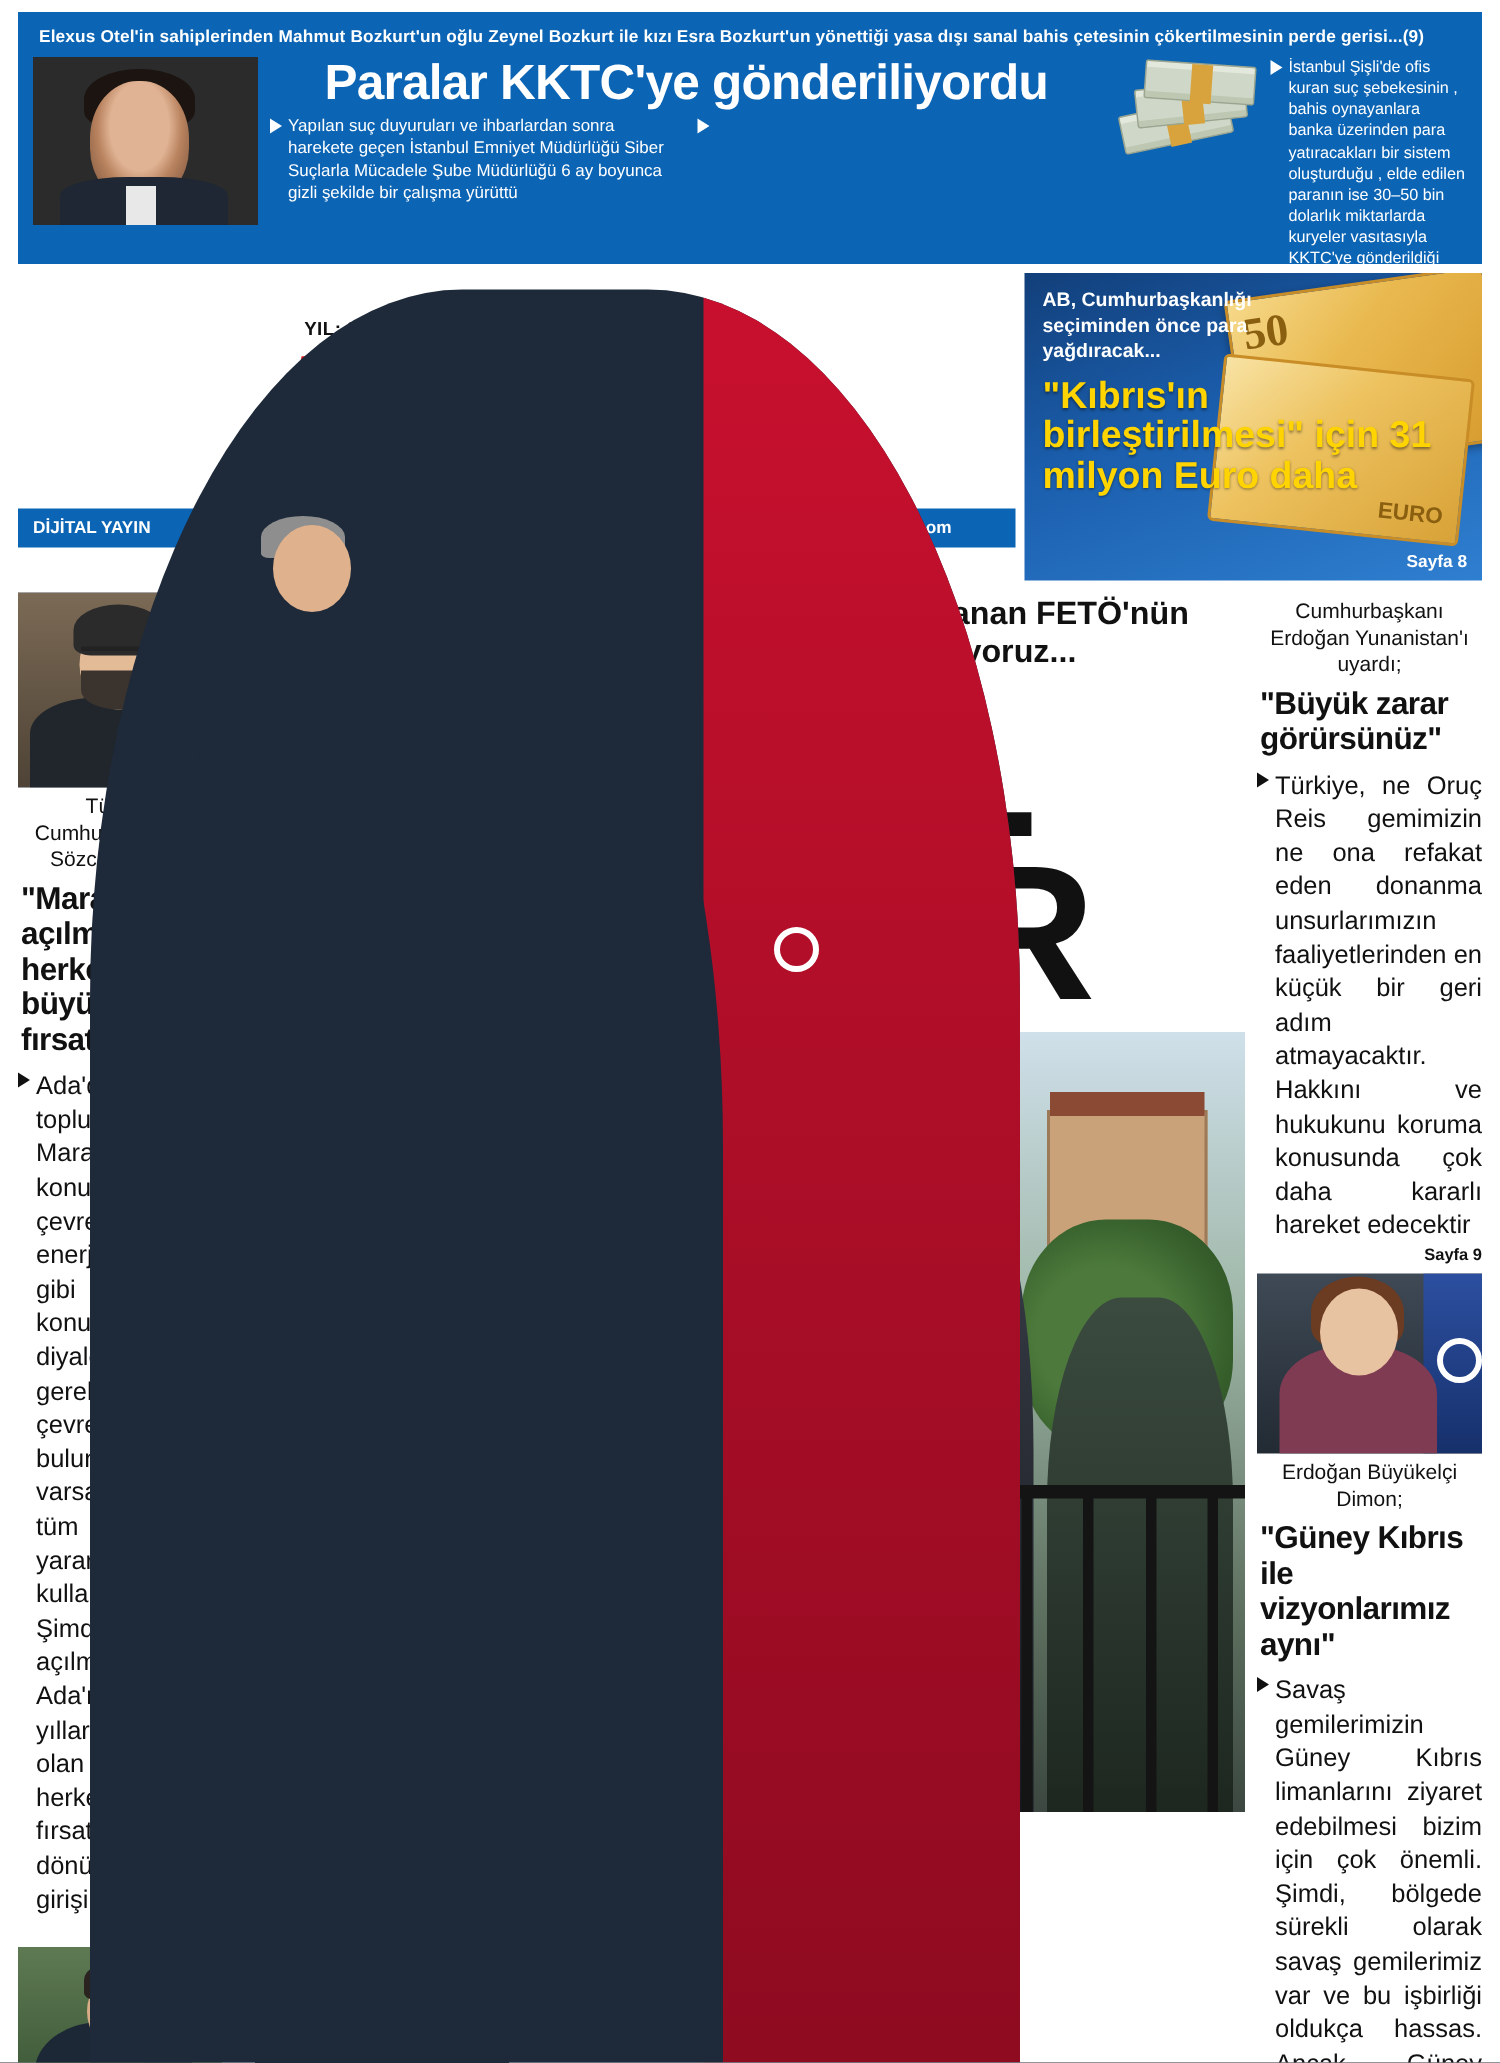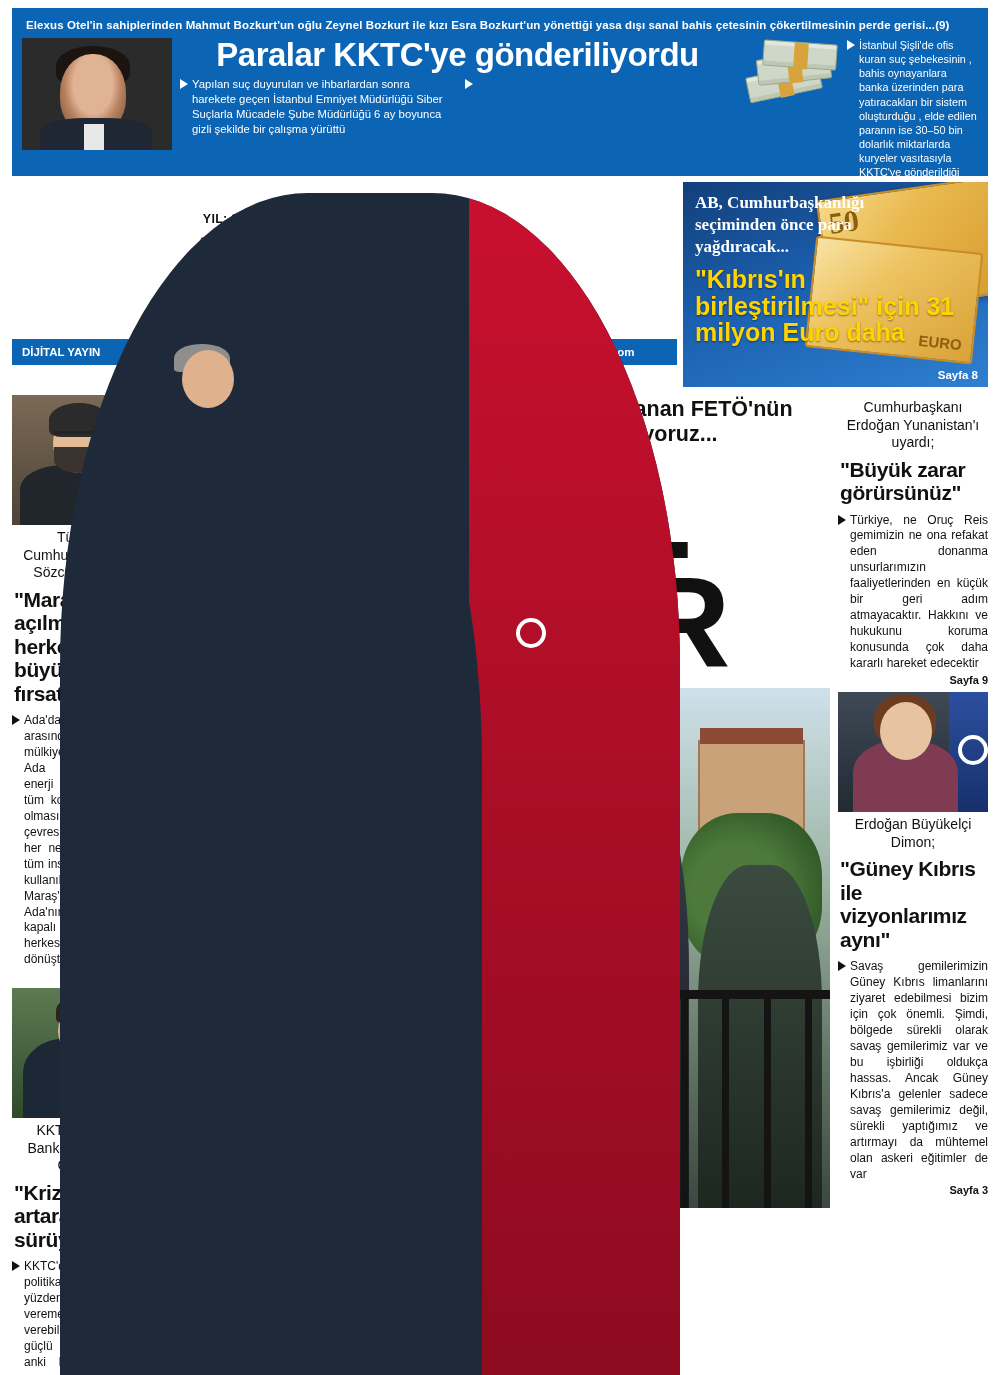--- a/index.html
+++ b/index.html
@@ -134,40 +134,40 @@
   .euro-note2 {
     position:absolute; right:10px; top:62px; width:168px; height:112px;
     background:linear-gradient(135deg,#f8e3a4 0%, #edc25f 40%, #d8a237 100%);
     border:2px solid #c98d28; border-radius:4px; transform:rotate(6deg);
   }
   .euro-note2:after {
     content:"EURO"; position:absolute; right:10px; bottom:8px;
     font-size:15px; font-weight:bold; color:#8a5f10;
   }
   .mh-right .txt { position:relative; z-index:3; padding:10px 12px; }
-  .mh-right .lead { font-size:17px; line-height:1.3; font-weight:bold; max-width:185px;font-family:Liberation Serif, serif; }
+  .mh-right .lead { font-size:13px; line-height:1.3; font-weight:bold; max-width:185px; }
   .mh-right .big {
     font-size:25px; font-weight:bold; line-height:1.06; margin-top:8px;
     color:#ffd400; text-shadow:0 1px 2px rgba(0,0,0,.45);
   }
   .mh-right .sayfa8 { position:absolute; right:10px; bottom:6px; font-size:11.5px; font-weight:bold; color:#fff; z-index:4; }
 
   
   .body-grid { display:flex; gap:8px; margin-top:8px; height:945px; }
   .col-left { width:136px; flex:0 0 auto; }
   .col-center { flex:1 1 auto; }
   .col-right { width:150px; flex:0 0 auto; }
 
   .sidephoto { width:100%; height:130px; position:relative; overflow:hidden; background:#6b7480; }
   .sidecap { font-size:14px; line-height:1.25; text-align:center; padding:4px 2px 2px; font-weight:normal; }
   .sidequote {
     font-size:21px; font-weight:bold; line-height:1.12; padding:4px 2px;
     letter-spacing:-0.4px;
   }
-  .sidebody { font-size:12px; line-height:1.33; position:relative; padding-left:12px; text-align:justify; margin-top:4px; }
+  .sidebody { font-size:17px; line-height:1.33; position:relative; padding-left:12px; text-align:justify; margin-top:4px; }
   .sideref { text-align:right; font-weight:bold; font-size:11px; padding-top:2px; }
 
   
   .center-head {
     font-size:21.5px; font-weight:bold; line-height:1.18; text-align:center;
     padding:2px 6px 0 6px;
   }
   .fadil {
     font-size:143px; font-weight:bold; line-height:0.8; text-align:center;
     letter-spacing:-5px; margin-top:4px;

